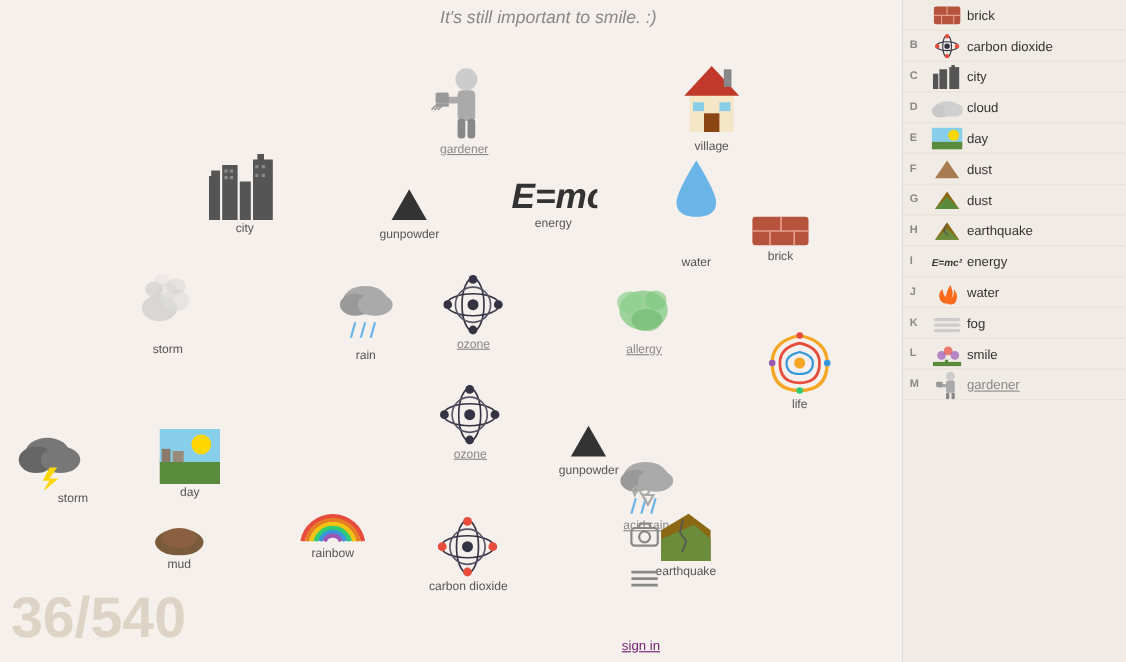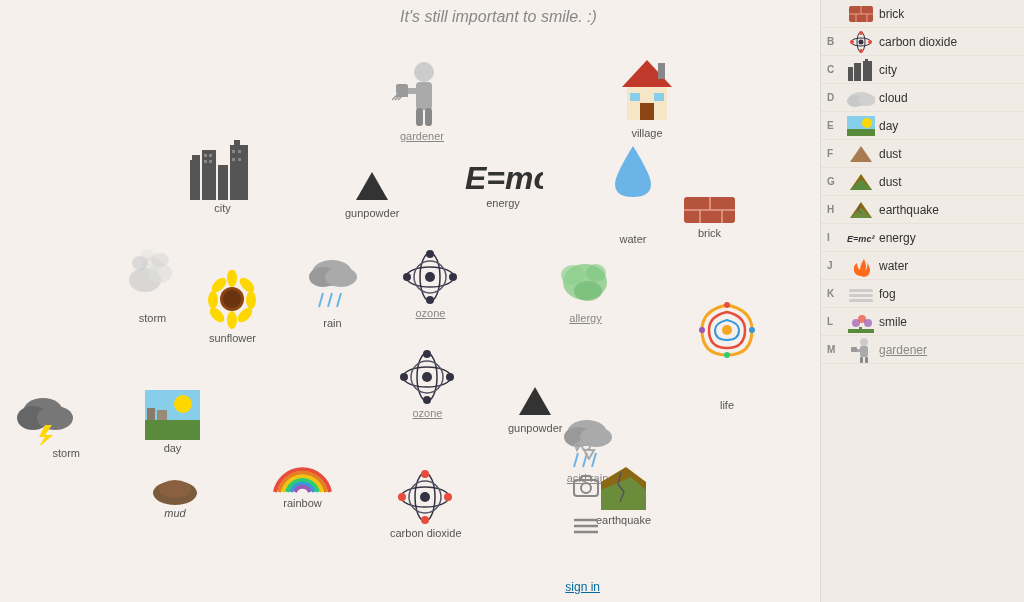--- a/index.html
+++ b/index.html
@@ -179,39 +179,20 @@
         <ellipse cx="27" cy="20" rx="10" ry="8" fill="#ddd" opacity="0.5"></ellipse>
         <ellipse cx="15" cy="18" rx="8" ry="7" fill="#ccc" opacity="0.6"></ellipse>
 
         <ellipse cx="22" cy="10" rx="7" ry="6" fill="#ddd" opacity="0.4"></ellipse>
         <ellipse cx="35" cy="15" rx="9" ry="7" fill="#ccc" opacity="0.4"></ellipse>
       </svg>
     </div>
     <span class="item-label">storm</span>
   </div>
 
-  <div class="canvas-item" style="left:205px;top:270px;">
-    <div class="item-icon">
-      <svg width="55" height="60" viewBox="0 0 55 60">
-
-        <ellipse cx="27" cy="8" rx="5" ry="9" fill="#FFD700"></ellipse>
-        <ellipse cx="42" cy="15" rx="9" ry="5" transform="rotate(45 42 15)" fill="#FFD700"></ellipse>
-        <ellipse cx="46" cy="30" rx="5" ry="9" fill="#FFD700"></ellipse>
-        <ellipse cx="40" cy="45" rx="9" ry="5" transform="rotate(-45 40 45)" fill="#FFD700"></ellipse>
-        <ellipse cx="27" cy="50" rx="5" ry="9" fill="#FFD700"></ellipse>
-        <ellipse cx="12" cy="45" rx="9" ry="5" transform="rotate(45 12 45)" fill="#FFD700"></ellipse>
-        <ellipse cx="8" cy="30" rx="5" ry="9" fill="#FFD700"></ellipse>
-        <ellipse cx="14" cy="15" rx="9" ry="5" transform="rotate(-45 14 15)" fill="#FFD700"></ellipse>
-
-        <circle cx="27" cy="29" r="12" fill="#8B4513"></circle>
-        <circle cx="27" cy="29" r="9" fill="#6b3410"></circle>
-      </svg>
-    </div>
-    <span class="item-label">sunflower</span>
-  </div>
 
   <div class="canvas-item" style="left:15px;top:390px;align-items:flex-end;">
     <div class="item-icon">
       <svg width="65" height="55" viewBox="0 0 65 55">
         <ellipse cx="28" cy="22" rx="20" ry="14" fill="#777"></ellipse>
         <ellipse cx="18" cy="28" rx="16" ry="12" fill="#666"></ellipse>
         <ellipse cx="40" cy="28" rx="18" ry="12" fill="#777"></ellipse>
 
         <polygon points="30,35 24,47 30,47 23,58 38,45 30,45 37,35" fill="#FFD700"></polygon>
       </svg>
@@ -226,21 +207,21 @@
         <rect x="0" y="0" width="55" height="30" fill="#87ceeb"></rect>
         <circle cx="38" cy="14" r="9" fill="#FFD700"></circle>
 
         <rect x="2" y="18" width="8" height="12" fill="#8a7a6a"></rect>
         <rect x="12" y="20" width="10" height="10" fill="#9a8a7a"></rect>
       </svg>
     </div>
     <span class="item-label">day</span>
   </div>
 
-  <div class="canvas-item" style="left:151px;top:475px;font-style:italic;">
+  <div class="canvas-item" style="left:139px;top:475px;">
     <div class="item-icon">
       <svg width="48" height="30" viewBox="0 0 48 30">
         <ellipse cx="24" cy="18" rx="22" ry="12" fill="#7a5c3c"></ellipse>
         <ellipse cx="24" cy="14" rx="16" ry="9" fill="#8B6040"></ellipse>
       </svg>
     </div>
     <span class="item-label">mud</span>
   </div>
 
   <div class="canvas-item" style="left:270px;top:450px;">
@@ -406,21 +387,21 @@
         <rect x="2" y="2" width="51" height="26" rx="3" fill="#b5533c"></rect>
         <line x1="2" y1="15" x2="53" y2="15" stroke="#e8a090" stroke-width="1.5"></line>
         <line x1="28" y1="2" x2="28" y2="15" stroke="#e8a090" stroke-width="1.5"></line>
         <line x1="18" y1="15" x2="18" y2="28" stroke="#e8a090" stroke-width="1.5"></line>
         <line x1="40" y1="15" x2="40" y2="28" stroke="#e8a090" stroke-width="1.5"></line>
       </svg>
     </div>
     <span class="item-label">brick</span>
   </div>
 
-  <div class="canvas-item" style="left:697px;top:300px;gap:37px;">
+  <div class="canvas-item" style="left:697px;top:300px;">
     <div class="item-icon">
       <svg width="60" height="60" viewBox="0 0 60 60">
 
         <path d="M30,5 Q55,10 55,30 Q55,55 30,55 Q5,55 5,30 Q5,10 30,5Z" fill="none" stroke="#f5a623" stroke-width="3"></path>
         <path d="M30,12 Q48,16 48,30 Q48,48 30,48 Q12,48 12,30 Q12,16 30,12Z" fill="none" stroke="#e74c3c" stroke-width="2.5"></path>
         <path d="M30,20 Q42,23 42,30 Q42,40 30,40 Q18,40 18,30 Q18,23 30,20Z" fill="none" stroke="#3498db" stroke-width="2"></path>
         <circle cx="30" cy="30" r="5" fill="#f5a623"></circle>
 
         <circle cx="30" cy="5" r="3" fill="#e74c3c"></circle>
         <circle cx="55" cy="30" r="3" fill="#3498db"></circle>
@@ -461,20 +442,21 @@
         <rect x="4" y="26" width="12" height="10" rx="2" fill="#999"></rect>
         <rect x="4" y="36" width="12" height="3" fill="#999"></rect>
         <line x1="4" y1="38" x2="0" y2="42" stroke="#999" stroke-width="1.5"></line>
         <line x1="7" y1="38" x2="3" y2="42" stroke="#999" stroke-width="1.5"></line>
         <line x1="10" y1="38" x2="6" y2="42" stroke="#999" stroke-width="1.5"></line>
       </svg>
     </div>
     <span class="item-label link">gardener</span>
   </div>
 
+  <div id="counter">36/540</div>
 
   <div class="bottom-icon" style="bottom:140px;">
     <svg width="28" height="28" viewBox="0 0 28 28">
       <polygon points="14,2 20,12 8,12" fill="none" stroke="#aaa" stroke-width="2"></polygon>
       <polygon points="22,18 12,18 17,27" fill="none" stroke="#aaa" stroke-width="2"></polygon>
       <polygon points="5,18 11,8 3,13" fill="none" stroke="#aaa" stroke-width="2"></polygon>
       <circle cx="14" cy="14" r="4" fill="none" stroke="#aaa" stroke-width="2"></circle>
     </svg>
   </div>
 
@@ -487,21 +469,21 @@
   </div>
 
   <div class="bottom-icon" style="bottom:60px;">
     <svg width="28" height="20" viewBox="0 0 28 20">
       <line x1="2" y1="4" x2="26" y2="4" stroke="#888" stroke-width="2.5"></line>
       <line x1="2" y1="10" x2="26" y2="10" stroke="#888" stroke-width="2.5"></line>
       <line x1="2" y1="16" x2="26" y2="16" stroke="#888" stroke-width="2.5"></line>
     </svg>
   </div>
 
-  <div id="sign-in" style="bottom:8px;right:220px;position:absolute;font-size:12px;color:#0369a1;text-decoration:underline;">sign in</div>
+  <div id="sign-in" style="bottom:8px;right:220px;position:absolute;font-size:12px;color:#701a75;text-decoration:underline;">sign in</div>
 
 </div>
 
 <div id="sidebar">
 
   <div class="sidebar-letter">
     <span class="letter"></span>
     <div class="icon-thumb">
       <svg width="26" height="18" viewBox="0 0 26 18">
         <rect x="1" y="1" width="24" height="16" rx="2" fill="#b5533c"></rect>

